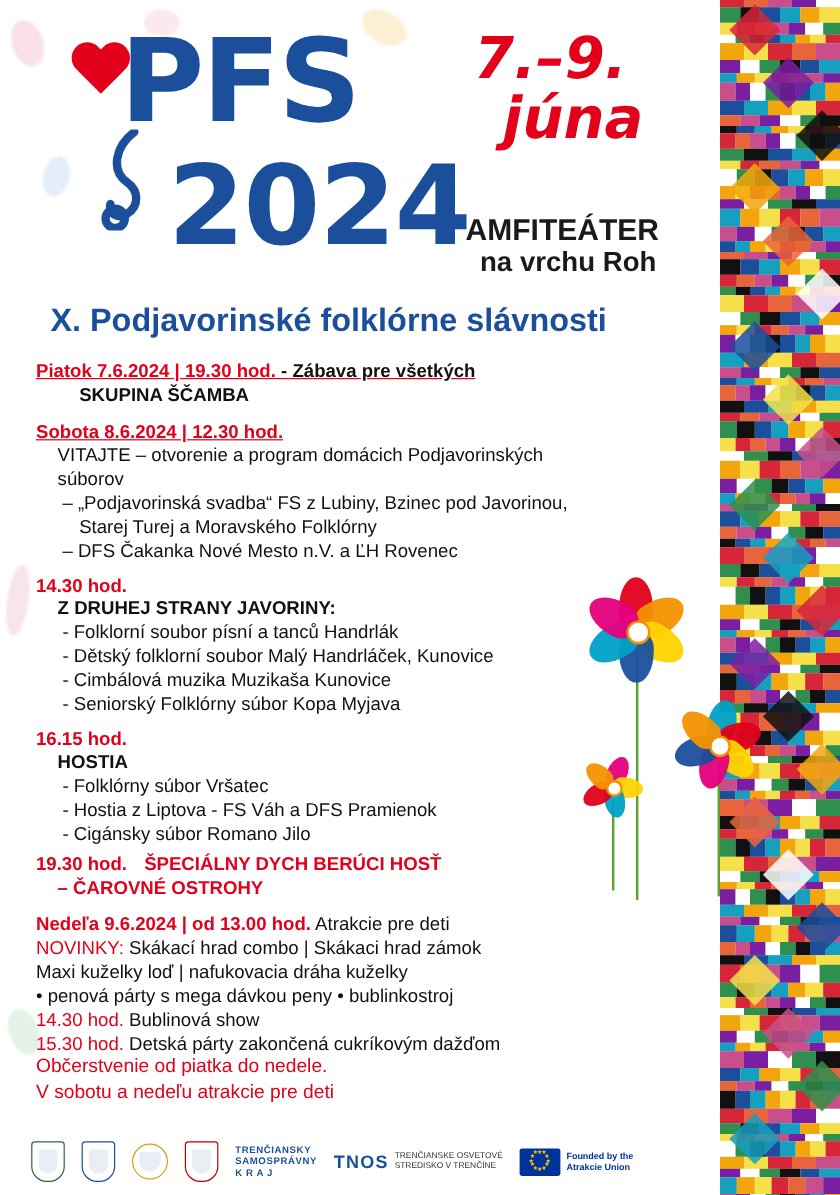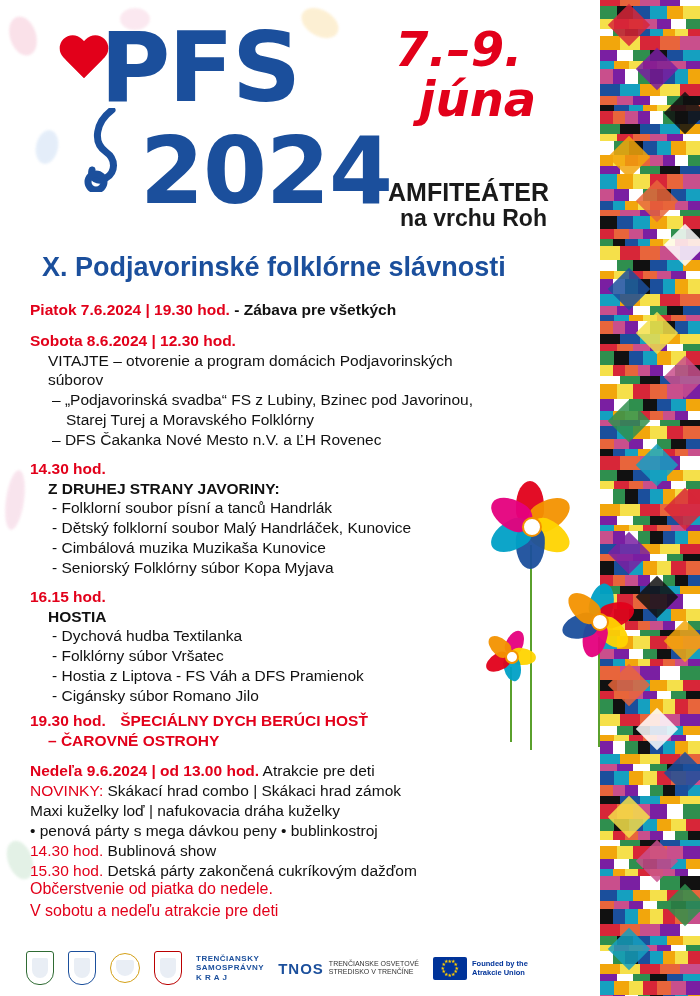--- a/index.html
+++ b/index.html
@@ -158,21 +158,21 @@
   
   .program {
     position: absolute;
     left: 30px;
     top: 298px;
     width: 480px;
     font-size: 15.5px;
     color: #111;
     line-height: 1.28;
   }
-  .day-head { font-weight: bold; color: #e2001a; font-size: 15.5px; margin-top: 2px; }
+  .day-head { font-weight: bold; color: #e2001a; font-size: 15.5px; margin-top: 2px; text-decoration: underline; }
   .day-head .blk { color: #111; font-weight: bold; }
   .time { font-weight: bold; color: #e2001a; font-size: 15.5px; }
   .blkbold { color: #111; font-weight: bold; }
   .ind1 { margin-left: 18px; }
   .ind2 { margin-left: 22px; }
   .ind2b { margin-left: 36px; }
   .gap { height: 9px; }
   .gap-s { height: 5px; }
   .red { color: #e2001a; }
   .redbold { color: #e2001a; font-weight: bold; }
@@ -1134,20 +1134,21 @@
   </div>
 
   <div class="subtitle">X. Podjavorinské folklórne slávnosti</div>
 
   <div class="program">
 
     <div class="day-head">
       <span>Piatok 7.6.2024 | 19.30 hod.</span>
       <span class="blk">- Zábava pre všetkých</span>
     </div>
+    <div class="ind2b blkbold">SKUPINA ŠČAMBA</div>
 
     <div class="gap"></div>
 
     <div class="day-head">Sobota 8.6.2024 | 12.30 hod.</div>
     <div class="ind1">VITAJTE – otvorenie a program domácich Podjavorinských súborov</div>
     <div class="ind2">– „Podjavorinská svadba“ FS z Lubiny, Bzinec pod Javorinou,</div>
     <div class="ind2b">Starej Turej a Moravského Folklórny</div>
     <div class="ind2">– DFS Čakanka Nové Mesto n.V. a ĽH Rovenec</div>
 
     <div class="gap"></div>
@@ -1156,21 +1157,20 @@
     <div class="ind1 blkbold">Z DRUHEJ STRANY  JAVORINY:</div>
     <div class="ind2">- Folklorní soubor písní a tanců Handrlák</div>
     <div class="ind2">- Dětský folklorní soubor Malý Handrláček, Kunovice</div>
     <div class="ind2">- Cimbálová muzika Muzikaša Kunovice</div>
     <div class="ind2">- Seniorský Folklórny súbor Kopa Myjava</div>
 
     <div class="gap"></div>
 
     <div class="time">16.15 hod.</div>
     <div class="ind1 blkbold">HOSTIA</div>
-    <div class="ind2">- Dychová hudba Textilanka</div>
     <div class="ind2">- Folklórny súbor Vršatec</div>
     <div class="ind2">- Hostia z Liptova - FS Váh a DFS Pramienok</div>
     <div class="ind2">- Cigánsky súbor Romano Jilo</div>
 
     <div class="gap-s"></div>
 
     <div>
       <span class="time">19.30 hod.</span>
       <span class="redbold" style="margin-left:10px">ŠPECIÁLNY DYCH BERÚCI HOSŤ</span>
     </div>

